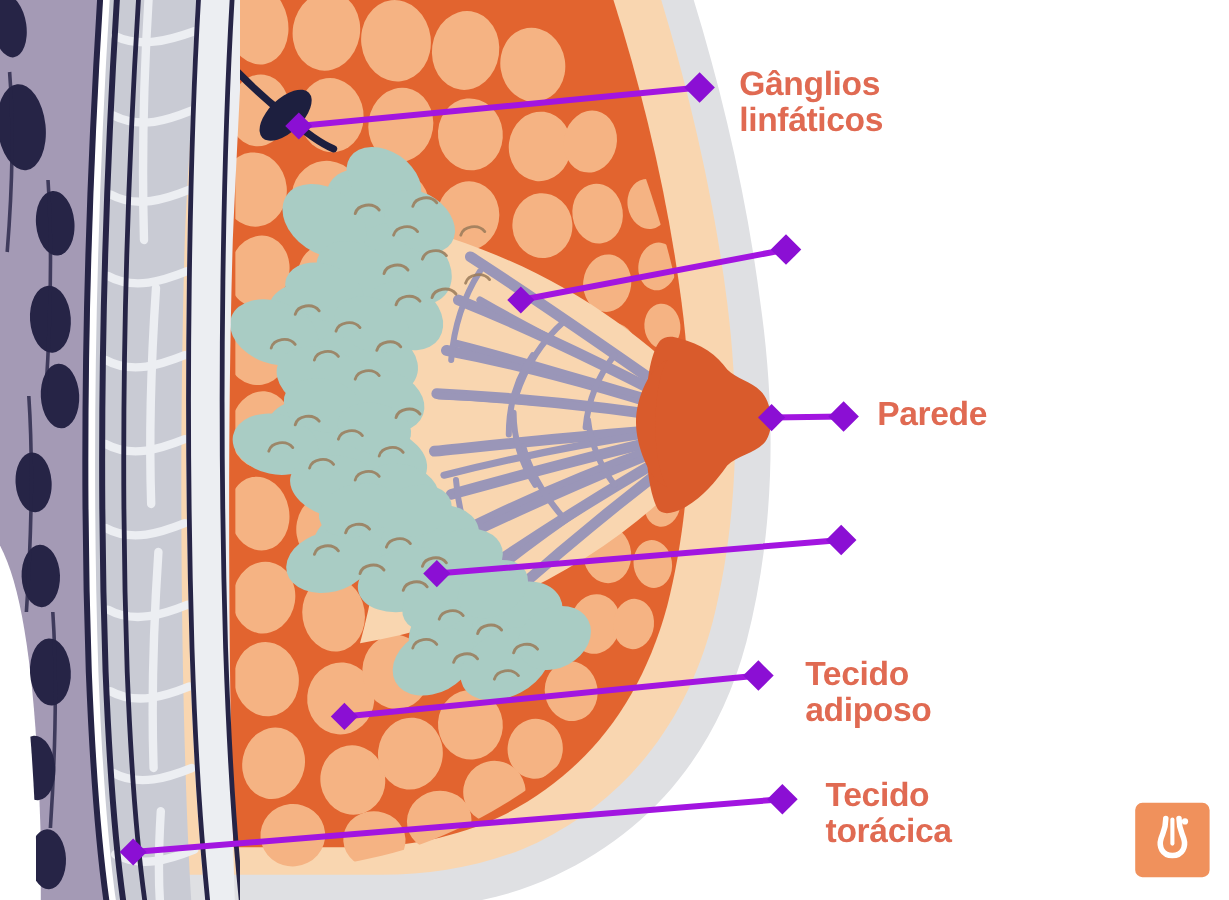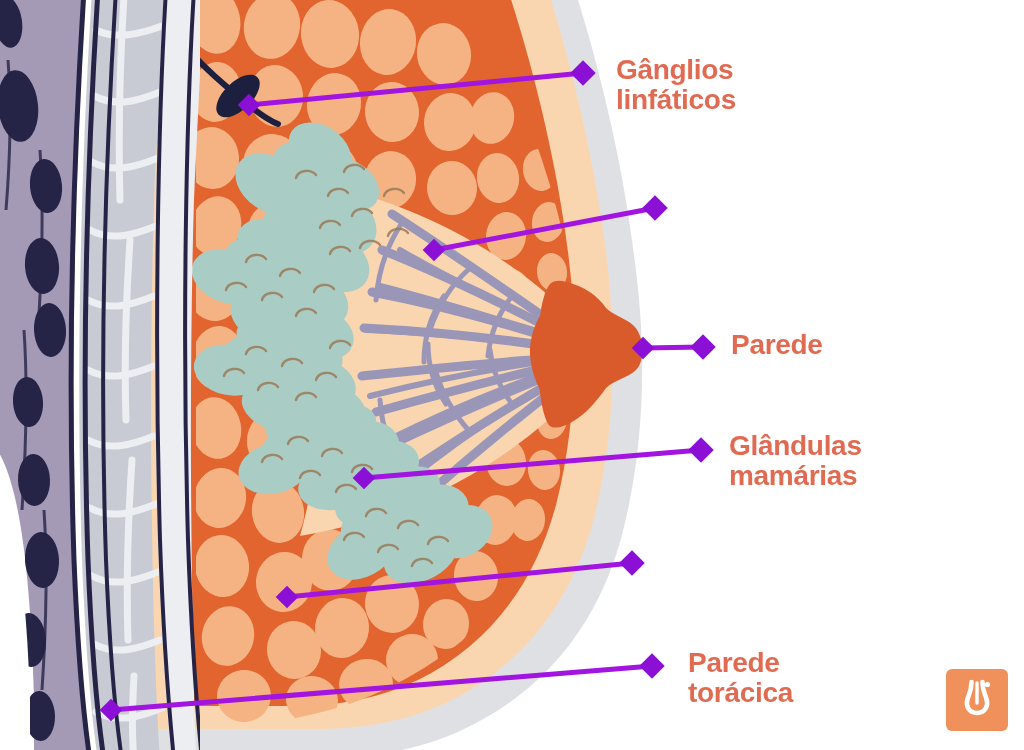--- a/index.html
+++ b/index.html
@@ -387,23 +387,22 @@
       <rect x="-8" y="-8" width="16" height="16" transform="translate(434,250) rotate(45)"></rect>
       <rect x="-8" y="-8" width="16" height="16" transform="translate(643,348) rotate(45)"></rect>
       <rect x="-8" y="-8" width="16" height="16" transform="translate(364,478) rotate(45)"></rect>
       <rect x="-8" y="-8" width="16" height="16" transform="translate(287,597) rotate(45)"></rect>
       <rect x="-8" y="-8" width="16" height="16" transform="translate(111,710) rotate(45)"></rect>
     </g>
   </svg>
 
   <div class="label" id="lbl-ganglios">Gânglios linfáticos</div>
   <div class="label" id="lbl-mamilo">Parede</div>
-  <div class="label" id="lbl-glandulas">Glândulas
-mamárias</div>
-  <div class="label" id="lbl-parede">Parede torácica</div>
+  <div class="label" id="lbl-tecido">Tecido adiposo</div>
+  <div class="label" id="lbl-parede">Tecido torácica</div>
 
   <div id="logo">
     <svg viewBox="0 0 62 62" aria-hidden="true">
       <path d="M25.5,13 C25.5,22 23,25 21.5,30 C19.5,36.5 22.5,44 31,44 C39.5,44 42.5,36.5 40.5,30
                C39,25 36.5,22 36.5,13" fill="none" stroke="#ffffff" stroke-width="4.6" stroke-linecap="round"></path>
       <line x1="31" y1="14" x2="31" y2="34" stroke="#ffffff" stroke-width="3.4" stroke-linecap="round"></line>
       <circle cx="41.5" cy="15.5" r="2.6" fill="#ffffff"></circle>
     </svg>
   </div>
 

